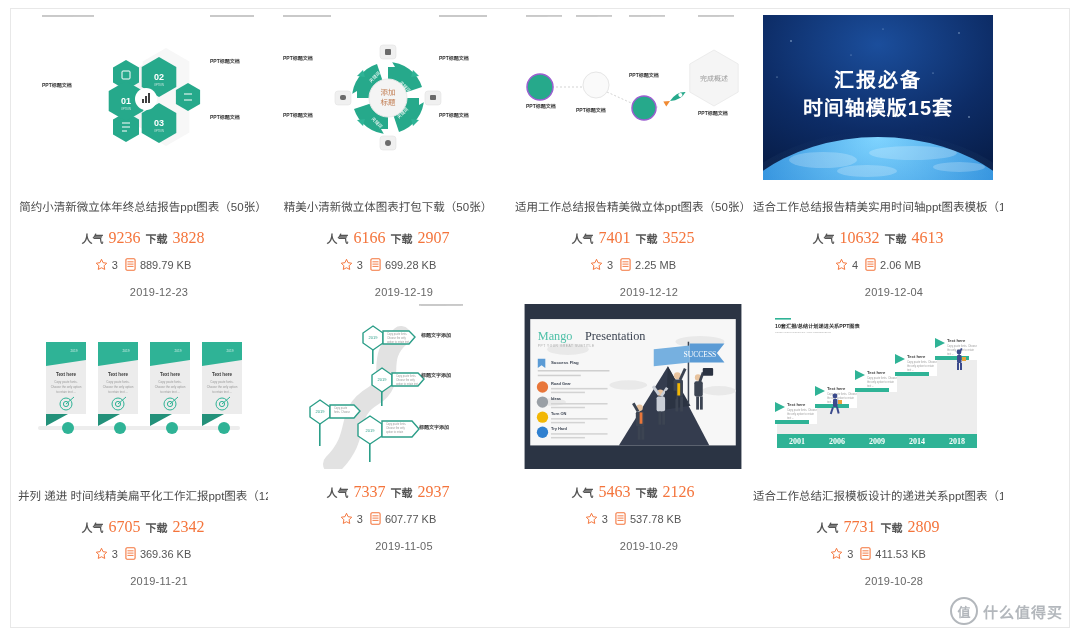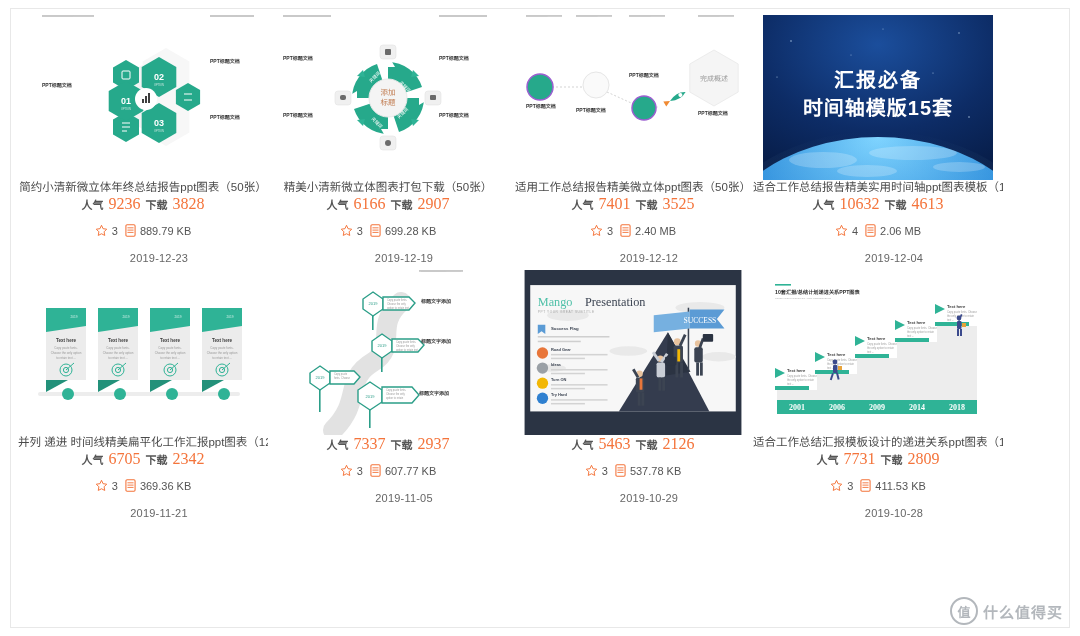--- a/index.html
+++ b/index.html
@@ -32,27 +32,28 @@
   .thumb-wrap{
     width:230px;height:165px;
     display:flex;align-items:center;justify-content:center;
     overflow:hidden;
     background:#fff;
   }
   .thumb{width:230px;height:165px;display:block;}
   .card-title{
     font-size:11.5px;color:#4a4a4a;
     text-align:center;
-    margin-top:0;
+    margin-top:20px;
     line-height:1.3;
     white-space:nowrap;
     overflow:hidden;
     width:250px;
   }
   .stat-row{
+    margin-top:14px;
     font-size:11.5px;
     display:flex;align-items:center;justify-content:space-between;gap:5px;
     color:#666;
   }
   .stat-label{color:#555;font-weight:bold;font-size:11px;}
   .stat-num{color:#f4743b;font-size:16px;font-family:Liberation Serif, serif;}
   .meta-row{
     margin-top:11px;
     font-size:11px;
     display:flex;align-items:center;justify-content:center;gap:7px;
@@ -302,21 +303,21 @@
               </svg></span>
         <span>3</span>
       </span>
       <span class="meta-grp">
         <span class="icon"><svg width="11" height="13" viewBox="0 0 14 17">
                 <rect x="1" y="1" width="12" height="15" rx="1.5" fill="none" stroke="#f4743b" stroke-width="1.4"></rect>
                 <g stroke="#f4743b" stroke-width="1.2">
                   <path d="M3 5h8M3 8h8M3 11h8"></path>
                 </g>
               </svg></span>
-        <span>2.40 MB</span>
+        <span>2.25 MB</span>
       </span>
     </div>
     <div class="date-row">2019-12-12</div>
       </div>
       <div class="card">
     <div class="thumb-wrap">
     <svg class="thumb" viewBox="0 0 230 165" preserveAspectRatio="none">
       <defs>
         <radialGradient id="sky" cx="50%" cy="18%" r="95%">
           <stop offset="0%" stop-color="#1b4e9c"></stop>

